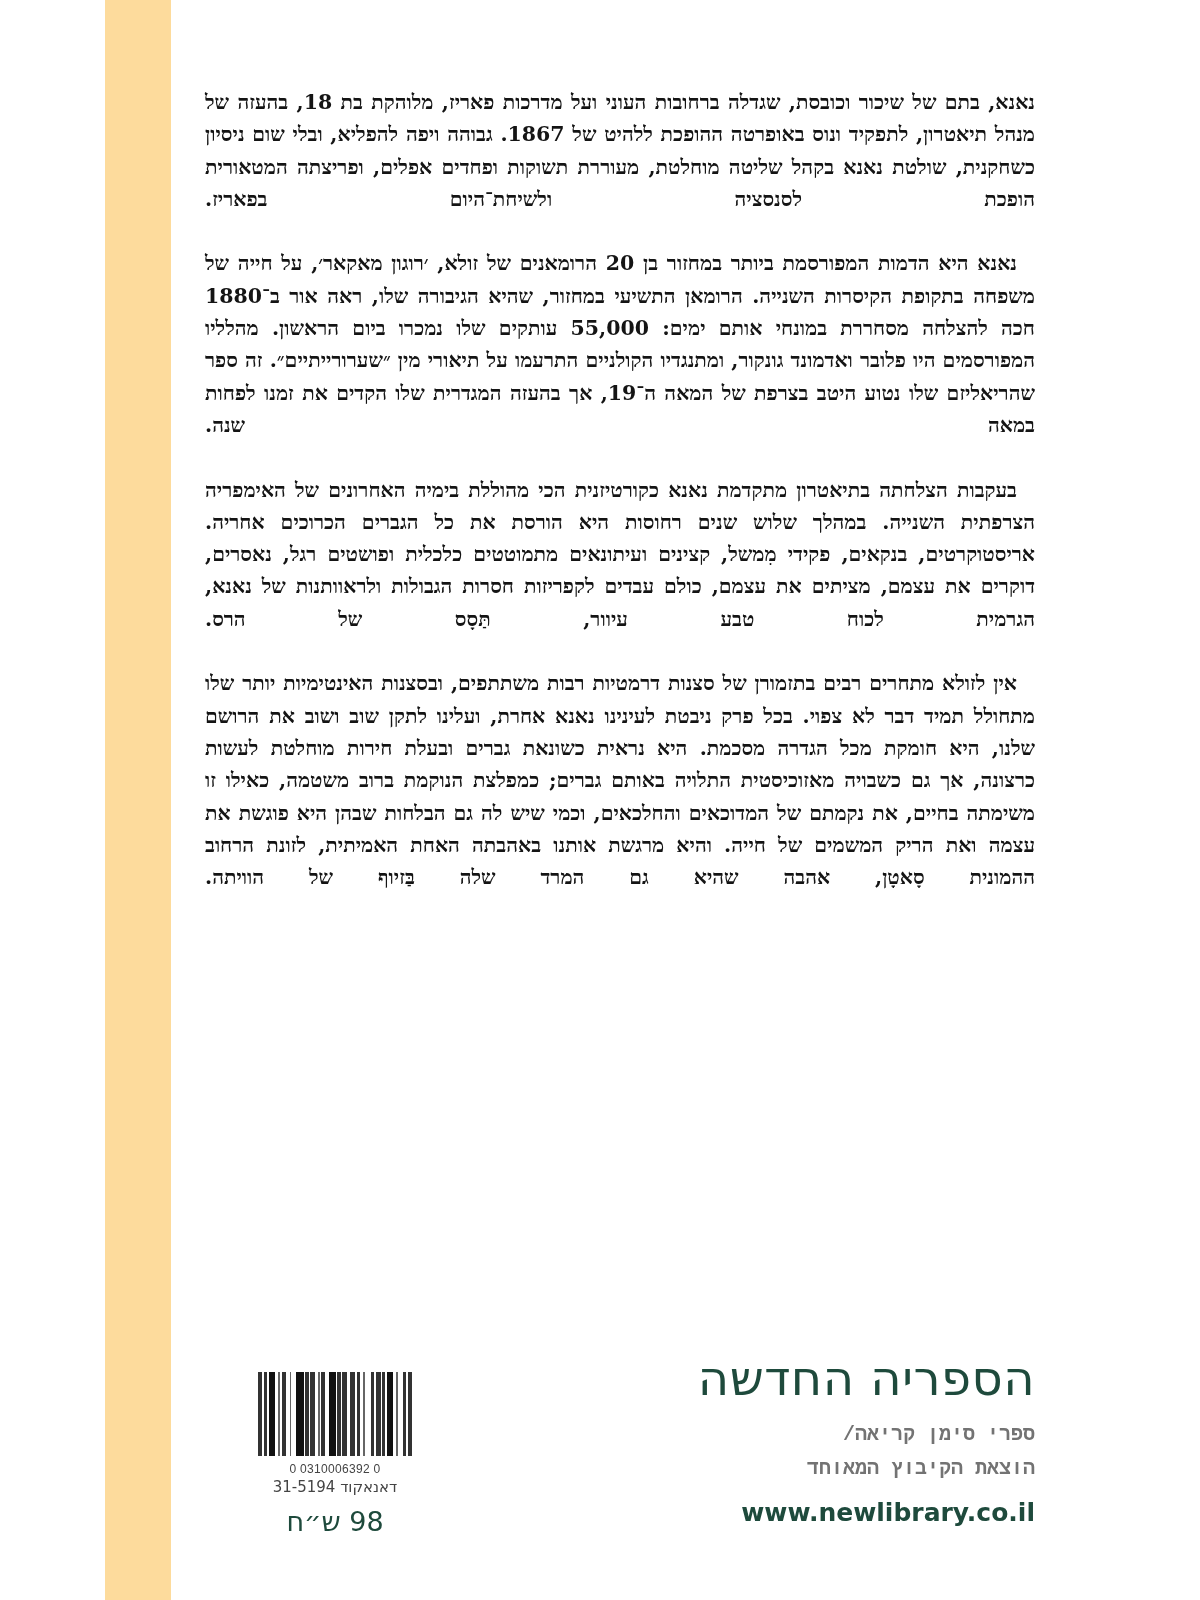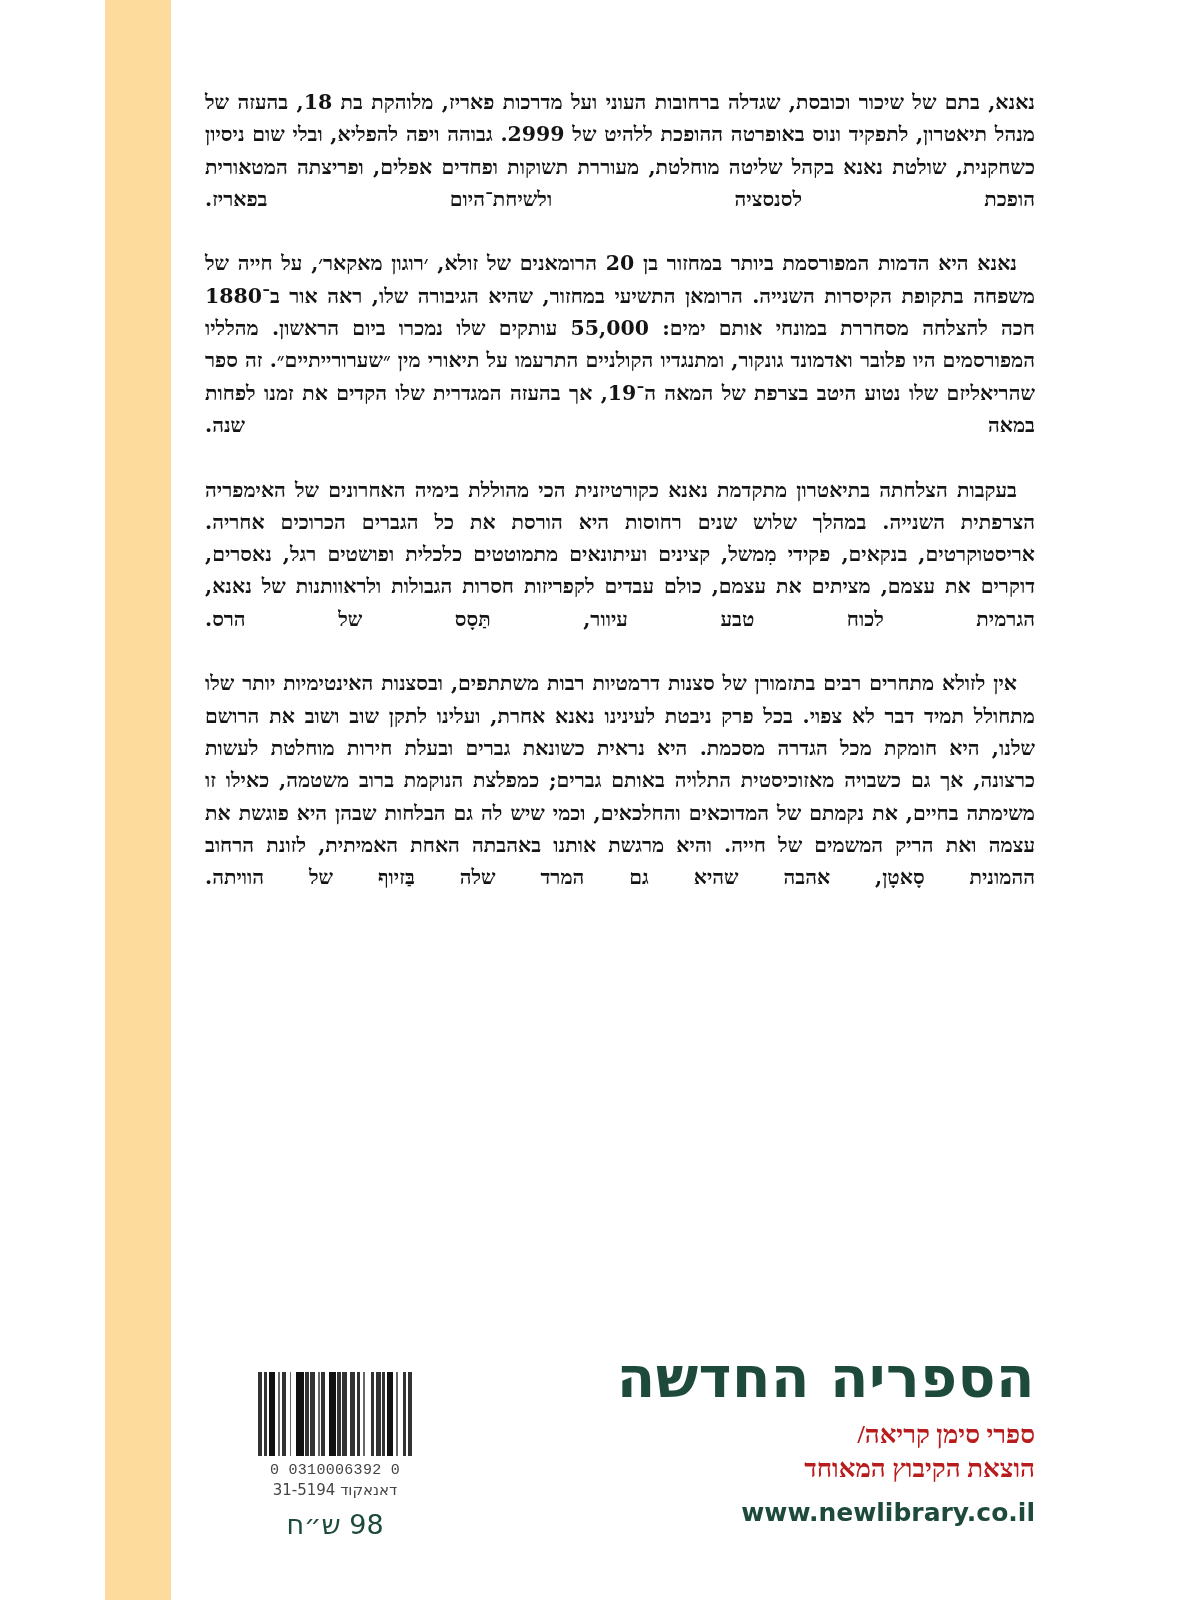--- a/index.html
+++ b/index.html
@@ -63,22 +63,22 @@
       justify-content: center;
       height: 84px;
       gap: 0;
     }
     .bar {
       height: 100%;
       background: #111;
     }
     .barcode-digits {
       margin-top: 6px;
-      font-family: Liberation Mono, monospace;
-      font-size: 15px;
+      font-family: Liberation Sans, sans-serif;
+      font-size: 12px;
       color: #444;
       letter-spacing: 0.3px;
     }
     .barcode-code {
       font-family: "DejaVu Sans", "Liberation Sans", sans-serif;
       font-size: 15px;
       color: #444;
       margin-top: 2px;
       direction: ltr;
     }
@@ -100,51 +100,51 @@
     .publisher-block {
       position: absolute;
       right: 165px;
       top: 1352px;
       width: 420px;
       direction: rtl;
       text-align: right;
     }
     .publisher-title {
       font-family: "DejaVu Sans", "Liberation Sans", sans-serif;
-      font-weight: bold;
-      font-size: 56px;
+      font-weight: normal;
+      font-size: 48px;
       line-height: 52px;
       color: #1e4a3c;
       letter-spacing: 0.5px;
     }
     .publisher-sub {
       margin-top: 14px;
-      font-family: Liberation Serif, serif;
+      font-family: Liberation Mono, monospace;
       font-weight: bold;
-      font-size: 26px;
+      font-size: 20px;
       line-height: 34px;
-      color: #b91c1c;
+      color: #737373;
     }
     .publisher-url {
       margin-top: 12px;
       direction: ltr;
       text-align: right;
       font-family: "DejaVu Sans", "Liberation Sans", sans-serif;
       font-weight: bold;
       font-size: 25px;
       color: #1e4a3c;
     }
   </style>
 </head>
 <body>
 
 <div class="spine-band"></div>
 
 <div class="blurb">
-  <p>נאנא, בתם של שיכור וכובסת, שגדלה ברחובות העוני ועל מדרכות פאריז, מלוהקת בת 18, בהעזה של מנהל תיאטרון, לתפקיד ונוס באופרטה ההופכת ללהיט של 2999. גבוהה ויפה להפליא, ובלי שום ניסיון כשחקנית, שולטת נאנא בקהל שליטה מוחלטת, מעוררת תשוקות ופחדים אפלים, ופריצתה המטאורית הופכת לסנסציה ולשיחת־היום בפאריז.</p>
+  <p>נאנא, בתם של שיכור וכובסת, שגדלה ברחובות העוני ועל מדרכות פאריז, מלוהקת בת 18, בהעזה של מנהל תיאטרון, לתפקיד ונוס באופרטה ההופכת ללהיט של 1867. גבוהה ויפה להפליא, ובלי שום ניסיון כשחקנית, שולטת נאנא בקהל שליטה מוחלטת, מעוררת תשוקות ופחדים אפלים, ופריצתה המטאורית הופכת לסנסציה ולשיחת־היום בפאריז.</p>
   <p>נאנא היא הדמות המפורסמת ביותר במחזור בן 20 הרומאנים של זולא, ׳רוגון מאקאר׳, על חייה של משפחה בתקופת הקיסרות השנייה. הרומאן התשיעי במחזור, שהיא הגיבורה שלו, ראה אור ב־1880 חכה להצלחה מסחררת במונחי אותם ימים: 55,000 עותקים שלו נמכרו ביום הראשון. מהלליו המפורסמים היו פלובר ואדמונד גונקור, ומתנגדיו הקולניים התרעמו על תיאורי מין ״שערורייתיים״. זה ספר שהריאליזם שלו נטוע היטב בצרפת של המאה ה־19, אך בהעזה המגדרית שלו הקדים את זמנו לפחות במאה שנה.</p>
   <p>בעקבות הצלחתה בתיאטרון מתקדמת נאנא כקורטיזנית הכי מהוללת בימיה האחרונים של האימפריה הצרפתית השנייה. במהלך שלוש שנים רחוסות היא הורסת את כל הגברים הכרוכים אחריה. אריסטוקרטים, בנקאים, פקידי מִמשל, קצינים ועיתונאים מתמוטטים כלכלית ופושטים רגל, נאסרים, דוקרים את עצמם, מציתים את עצמם, כולם עבדים לקפריזות חסרות הגבולות ולראוותנות של נאנא, הגרמית לכוח טבע עיוור, תַּסָס של הרס.</p>
   <p>אין לזולא מתחרים רבים בתזמורן של סצנות דרמטיות רבות משתתפים, ובסצנות האינטימיות יותר שלו מתחולל תמיד דבר לא צפוי. בכל פרק ניבטת לעינינו נאנא אחרת, ועלינו לתקן שוב ושוב את הרושם שלנו, היא חומקת מכל הגדרה מסכמת. היא נראית כשונאת גברים ובעלת חירות מוחלטת לעשות כרצונה, אך גם כשבויה מאזוכיסטית התלויה באותם גברים; כמפלצת הנוקמת ברוב משטמה, כאילו זו משימתה בחיים, את נקמתם של המדוכאים והחלכאים, וכמי שיש לה גם הבלחות שבהן היא פוגשת את עצמה ואת הריק המשמים של חייה. והיא מרגשת אותנו באהבתה האחת האמיתית, לזונת הרחוב ההמונית סָאטָן, אהבה שהיא גם המרד שלה בַּזיוף של הוויתה.</p>
 </div>
 
 <div class="barcode-block">
   <div class="barcode" id="barcode">
       <div class="bar" style="width: 4.8px; background: rgb(51, 51, 51);"></div>
       <div class="bar" style="width: 1.6px; background: rgb(255, 255, 255);"></div>
       <div class="bar" style="width: 3.2px; background: rgb(51, 51, 51);"></div>

